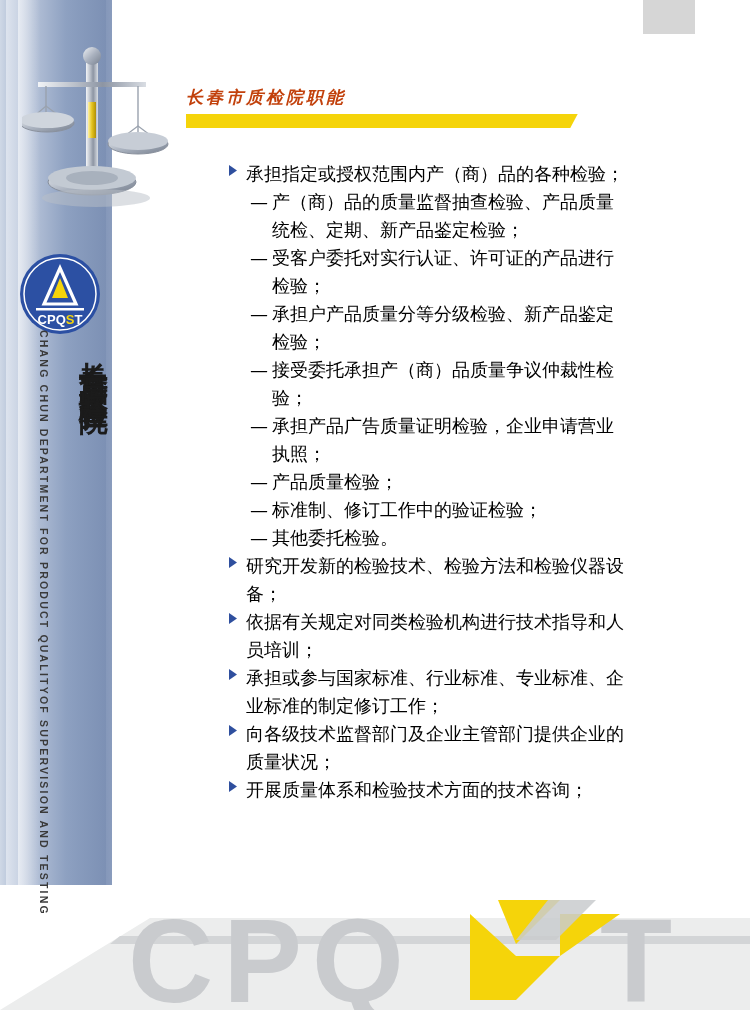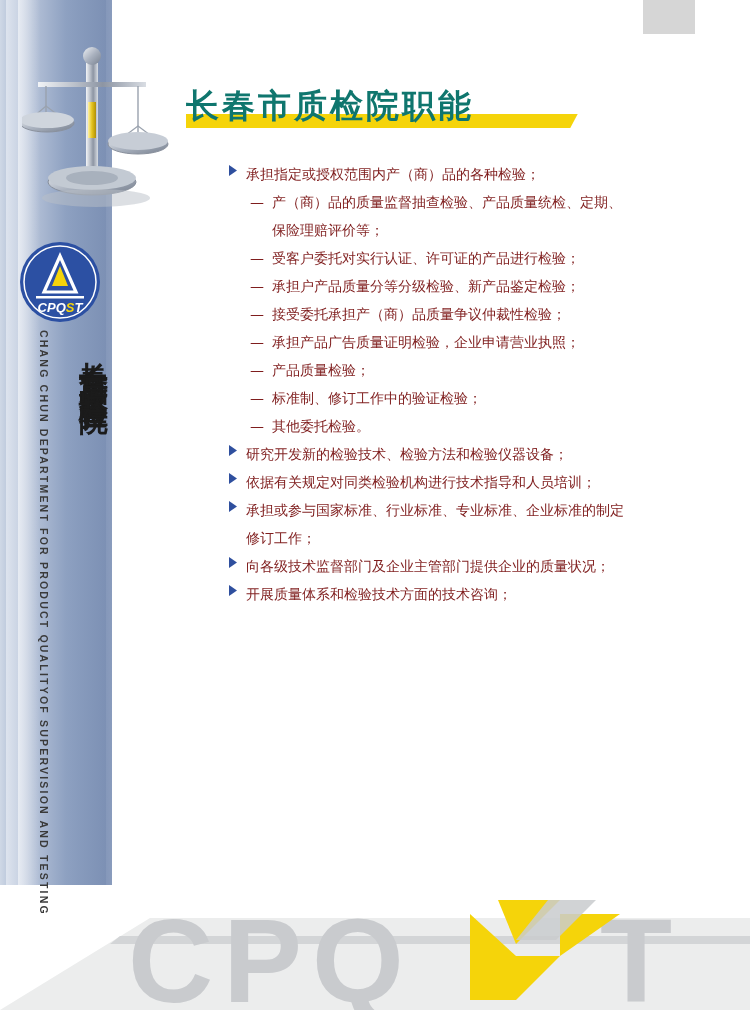--- a/index.html
+++ b/index.html
@@ -65,24 +65,23 @@
     top: 40px;
     width: 160px;
     height: 200px;
   }
   .scales svg { display:block; }
 
   
   .logo-badge {
     position: absolute;
     left: 18px;
-    top: 240px;
+    top: 252px;
     width: 84px;
     height: 84px;
-    font-style: italic;
   }
 
   
   .v-title {
     position: absolute;
     left: 56px;
     top: 338px;
     width: 52px;
     writing-mode: vertical-rl;
     text-orientation: upright;
@@ -111,27 +110,28 @@
 
   
   .heading-wrap {
     position: absolute;
     left: 186px;
     top: 88px;
     width: 390px;
   }
   .heading {
     font-family: "DejaVu Sans", "Liberation Sans", sans-serif;
-    font-size: 33px;
+    font-size: 17px;
     font-weight: bold;
-    color: #0f766e;
+    color: #c2410c;
     letter-spacing: 3px;
     line-height: 1.1;
     position: relative;
     z-index: 2;
+    font-style: italic;
   }
   .heading-bar {
     position: absolute;
     left: 6px;
     top: 26px;
     width: 382px;
     height: 14px;
     background: #f5d40a;
     transform: skewX(-28deg);
     z-index: 1;
@@ -146,23 +146,23 @@
     z-index: 1;
   }
 
   
   .content {
     position: absolute;
     left: 228px;
     top: 160px;
     width: 400px;
     font-family: "DejaVu Sans", "Liberation Sans", sans-serif;
-    font-size: 14px;
+    font-size: 18px;
     line-height: 28px;
-    color: #7f1d1d;
+    color: #000000;
   }
   .item {
     position: relative;
     padding-left: 18px;
     margin-bottom: 0px;
   }
   .item .arrow {
     position: absolute;
     left: 0;
     top: 4px;
@@ -282,21 +282,21 @@
   <div class="content">
 
     <div class="item">
       <span class="arrow">
         <svg width="11" height="13" viewBox="0 0 11 13">
             <path d="M1 1 L9 6.5 L1 12 Z" fill="#2f4f9e"></path>
           </svg>
       </span>
       <span class="txt">承担指定或授权范围内产（商）品的各种检验；</span>
       <ul class="sub-list">
-        <li class="sub"><span class="dash">—</span><span>产（商）品的质量监督抽查检验、产品质量统检、定期、保险理赔评价等；</span></li>
+        <li class="sub"><span class="dash">—</span><span>产（商）品的质量监督抽查检验、产品质量统检、定期、新产品鉴定检验；</span></li>
         <li class="sub"><span class="dash">—</span><span>受客户委托对实行认证、许可证的产品进行检验；</span></li>
         <li class="sub"><span class="dash">—</span><span>承担户产品质量分等分级检验、新产品鉴定检验；</span></li>
         <li class="sub"><span class="dash">—</span><span>接受委托承担产（商）品质量争议仲裁性检验；</span></li>
         <li class="sub"><span class="dash">—</span><span>承担产品广告质量证明检验，企业申请营业执照；</span></li>
         <li class="sub"><span class="dash">—</span><span>产品质量检验；</span></li>
         <li class="sub"><span class="dash">—</span><span>标准制、修订工作中的验证检验；</span></li>
         <li class="sub"><span class="dash">—</span><span>其他委托检验。</span></li>
       </ul>
     </div>
 

